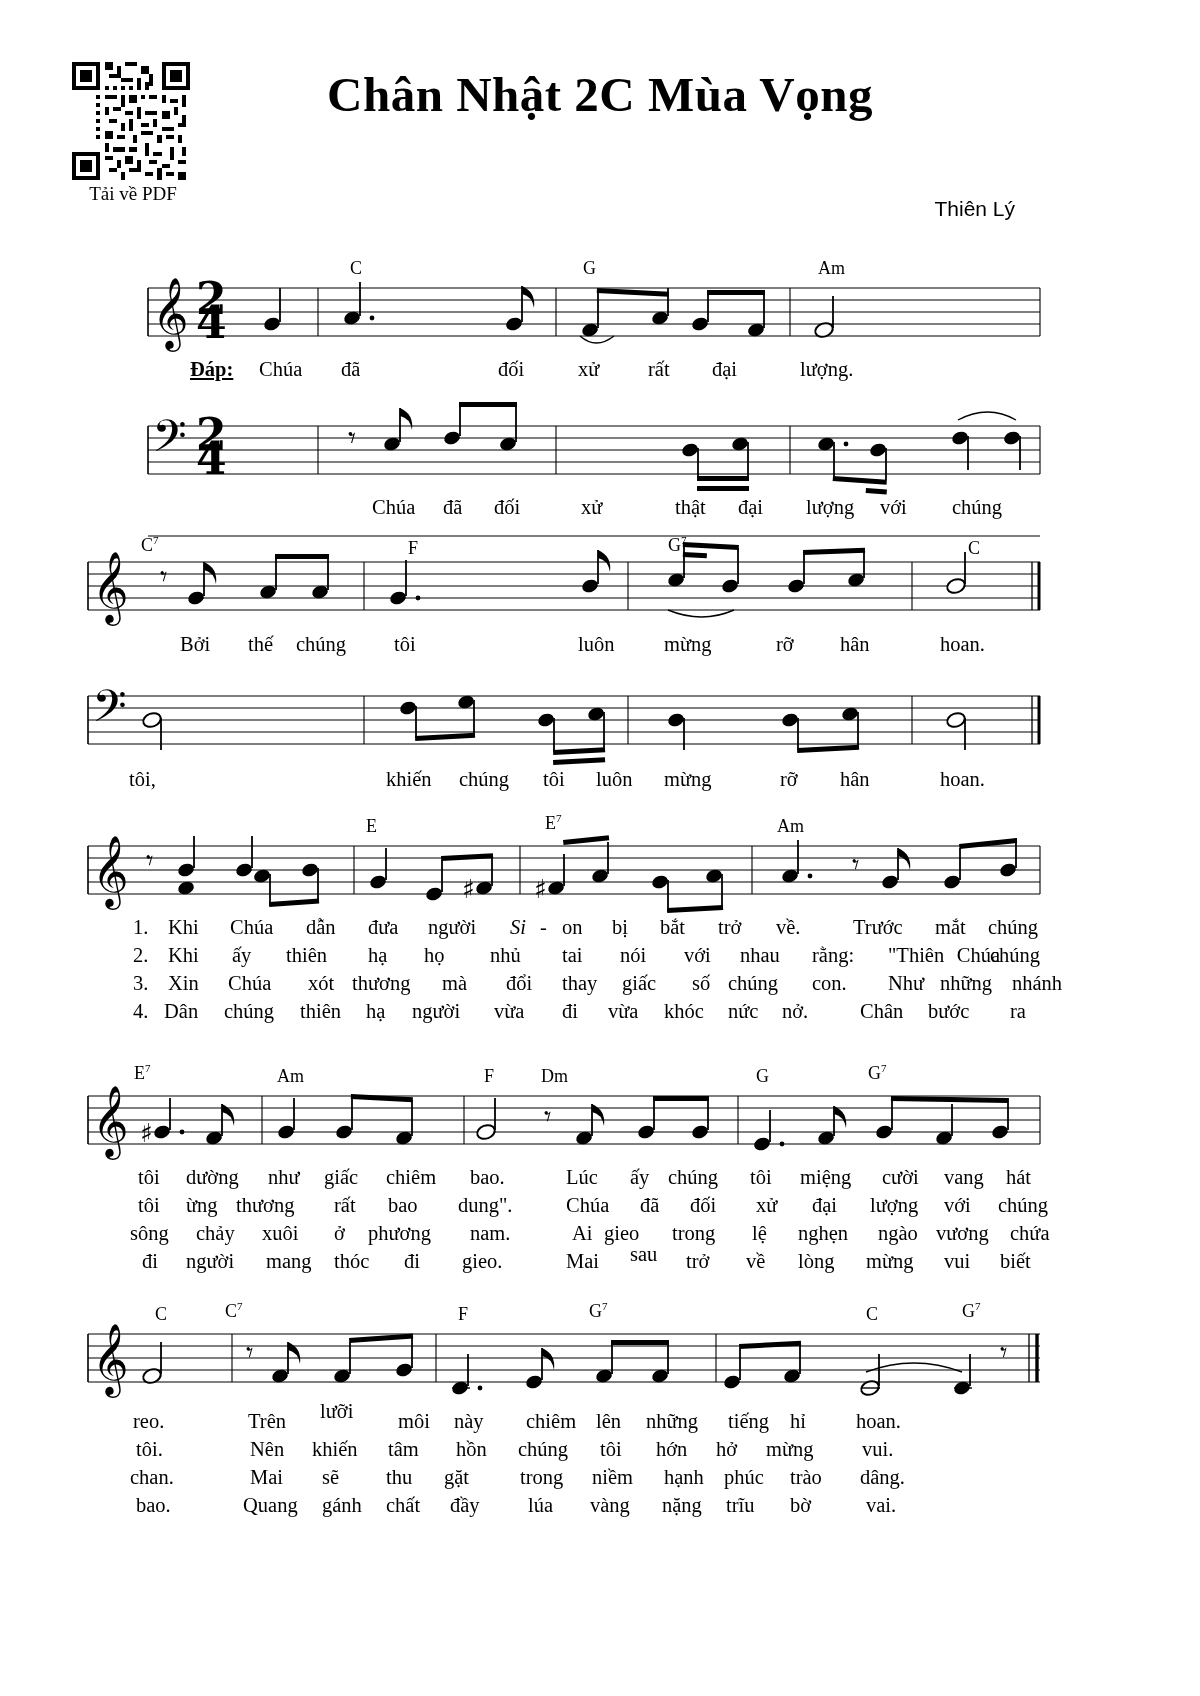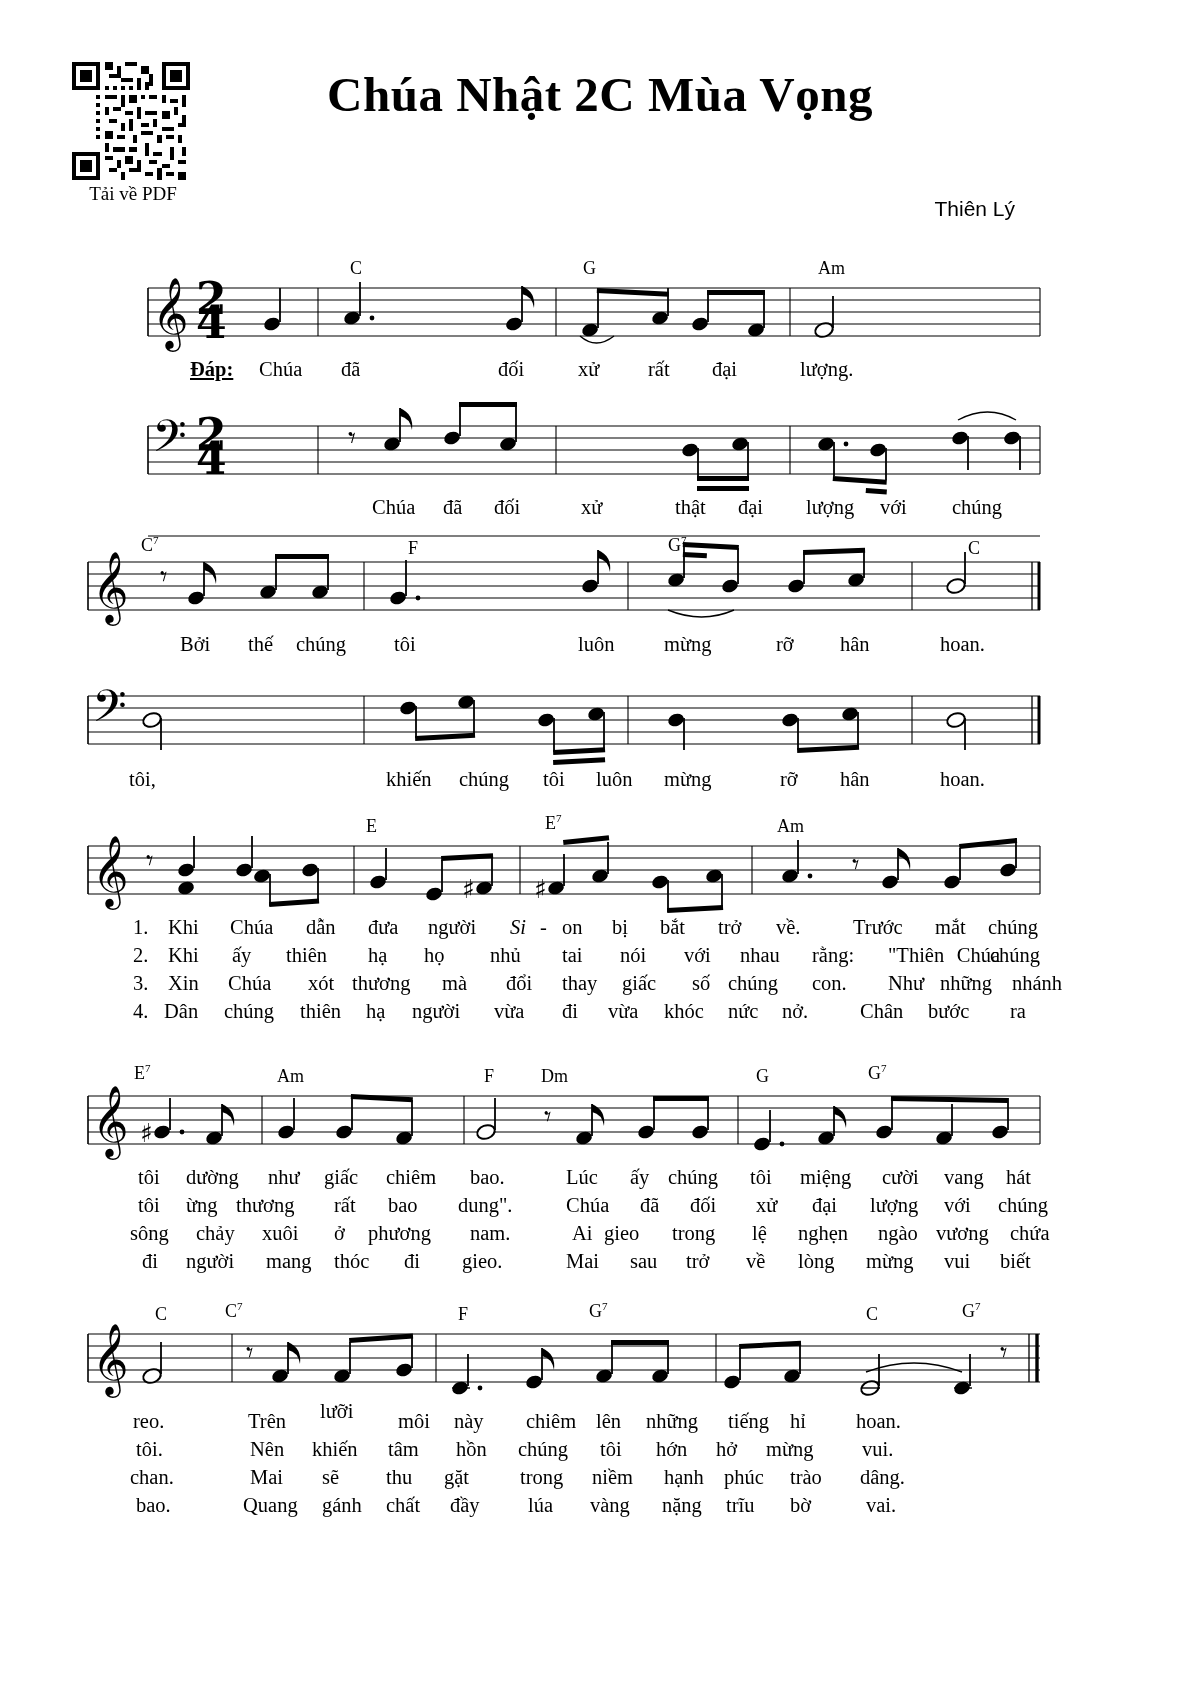--- a/index.html
+++ b/index.html
@@ -194,21 +194,21 @@
           <rect x="14" y="26" width="3" height="1"></rect>
         <rect x="18" y="27" width="2" height="1"></rect>
           <rect x="21" y="26" width="1" height="3"></rect>
         <rect x="23" y="27" width="2" height="1"></rect>
           <rect x="26" y="27" width="2" height="2"></rect>
       </g>
     </svg>
     <div class="qr-caption">Tải về PDF</div>
   </div>
 
-  <div class="title">Chúa Nhật 2C Mùa Vọng</div>
+  <div class="title">Chân Nhật 2C Mùa Vọng</div>
   <div class="author">Thiên Lý</div>
 
   <div class="system" style="top:248px;height:270px">
     <div class="staff-wrap" style="position:absolute;left:0;top:0;width:1200px;height:270px">
       <svg width="1200" height="270">
         <g stroke="#000" stroke-width="1.2">
 
           <line x1="148" y1="288" x2="1040" y2="288"></line>
         </g>
 
@@ -719,21 +719,21 @@
       <div class="lyric-row" style="left:936px;top:160px">vương</div>
       <div class="lyric-row" style="left:1010px;top:160px">chứa</div>
 
       <div class="lyric-row" style="left:142px;top:188px">đi</div>
       <div class="lyric-row" style="left:186px;top:188px">người</div>
       <div class="lyric-row" style="left:266px;top:188px">mang</div>
       <div class="lyric-row" style="left:334px;top:188px">thóc</div>
       <div class="lyric-row" style="left:404px;top:188px">đi</div>
       <div class="lyric-row" style="left:462px;top:188px">gieo.</div>
       <div class="lyric-row" style="left:566px;top:188px">Mai</div>
-      <div class="lyric-row" style="left:630px;top:188px">sau</div>
+      <div class="lyric-row" style="left:630px;top:181px">sau</div>
       <div class="lyric-row" style="left:686px;top:188px">trở</div>
       <div class="lyric-row" style="left:746px;top:188px">về</div>
       <div class="lyric-row" style="left:798px;top:188px">lòng</div>
       <div class="lyric-row" style="left:866px;top:188px">mừng</div>
       <div class="lyric-row" style="left:944px;top:188px">vui</div>
       <div class="lyric-row" style="left:1000px;top:188px">biết</div>
     </div>
   </div>
 
   <div class="system" style="top:1300px;height:280px">

